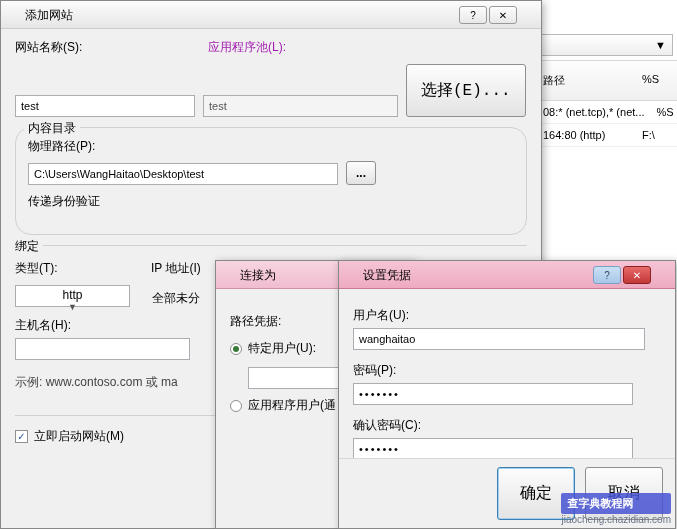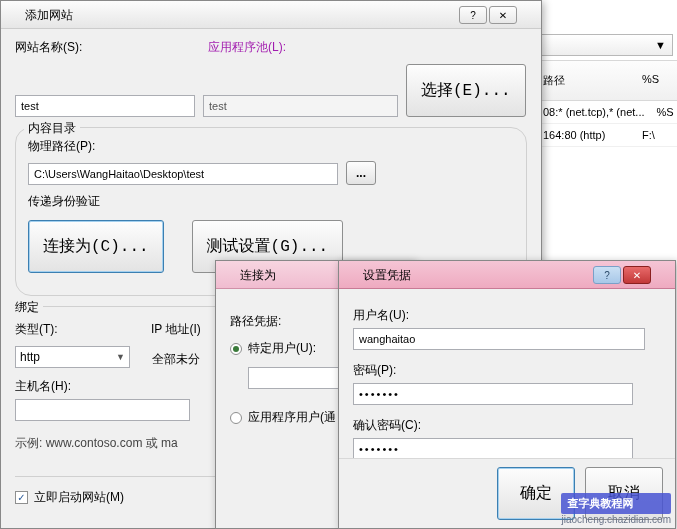--- a/index.html
+++ b/index.html
@@ -108,20 +108,21 @@
     .dropdown {
       border: 1px solid #abadb3;
       background: #fff;
       padding: 2px 4px;
       font-size: 12px;
       height: 22px;
       display: flex;
       justify-content: space-between;
       align-items: center;
       cursor: pointer;
+      flex-direction: column;
     }
     .dropdown .chev { font-size: 9px; color: #555; }
     .checkbox-row { display: flex; align-items: center; gap: 6px; }
     .checkbox {
       width: 13px; height: 13px;
       border: 1px solid #8e8f8f;
       background: #fff;
       display: flex; align-items: center; justify-content: center;
       cursor: pointer;
       font-size: 10px; color: #2a5a9a;
@@ -232,24 +233,20 @@
     <div class="fieldset" style="margin-top:10px;border-radius:16px;">
       <span class="fieldset-legend">内容目录</span>
       <div class="label" style="margin-bottom:6px;">物理路径(P):</div>
       <div class="row">
         <input class="input" style="width: 310px;" value="C:\Users\WangHaitao\Desktop\test">
         <div class="small-btn">
             <span>...</span>
           </div>
       </div>
       <div class="label" style="margin:8px 0 10px 0;">传递身份验证</div>
-      <div class="row">
-        <button class="btn default">连接为(C)...</button>
-        <button class="btn" style="margin-left:20px;">测试设置(G)...</button>
-      </div>
     </div>
 
     <div class="fieldset" style="border-left:none;border-right:none;border-bottom:none;padding-left:0;padding-right:0;">
       <span class="fieldset-legend" style="left:0;padding-left:0;">绑定</span>
       <div class="row" style="margin-top:4px;">
         <div style="width:128px;">
           <div class="label">类型(T):</div>
         </div>
         <div>
           <div class="label">IP 地址(I)</div>
@@ -279,21 +276,21 @@
   <div class="titlebar pink">
     <span class="title-text">连接为</span>
   </div>
   <div class="body-pad">
     <div class="label" style="margin:14px 0 10px 0;">路径凭据:</div>
     <div class="radio-row">
       <div class="radio checked"></div>
       <span class="label">特定用户(U):</span>
     </div>
     <input class="input" style="width: 150px; margin-left: 18px; margin-top: 4px;">
-    <div class="radio-row" style="margin-top:20px;">
+    <div class="radio-row" style="margin-top:8px;">
       <div class="radio"></div>
       <span class="label">应用程序用户(通</span>
     </div>
   </div>
 </div>
 
 <div class="dialog" style="left:338px; top:260px; width:338px; height:269px;">
   <div class="titlebar pink2">
     <span class="title-text">设置凭据</span>
     <div class="win-controls">

